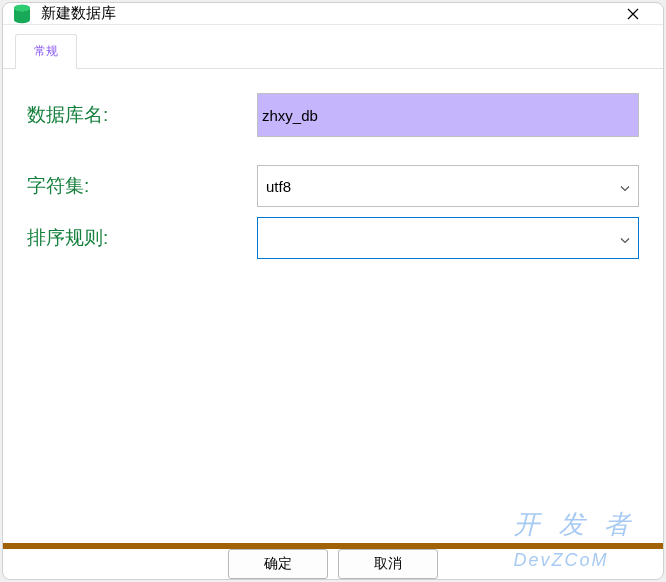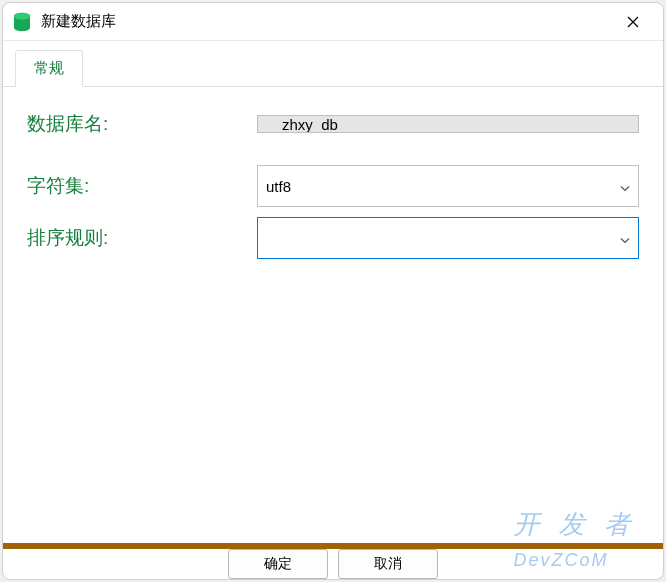--- a/index.html
+++ b/index.html
@@ -22,21 +22,21 @@
       border: 1px solid #d0d0d0;
       border-radius: 8px;
       display: flex;
       flex-direction: column;
       position: relative;
       margin: 2px;
     }
     .titlebar {
       display: flex;
       align-items: center;
-      height: 38px;
+      height: 22px;
       padding: 0 10px;
       border-bottom: 1px solid #e8e8e8;
     }
     .db-icon {
       width: 18px;
       height: 20px;
       margin-right: 10px;
       position: relative;
     }
     .db-icon svg {
@@ -58,22 +58,22 @@
     }
     .tabs {
       display: flex;
       padding: 0 12px;
       margin-top: 8px;
       border-bottom: 1px solid #e0e0e0;
       position: relative;
     }
     .tab {
       padding: 8px 18px;
-      font-size: 15px;
-      color: #15803d;
+      font-size: 12px;
+      color: #8b5cf6;
       cursor: pointer;
       border: 1px solid transparent;
       border-bottom: none;
       position: relative;
       top: 1px;
       background: transparent;
     }
     .tab.active {
       border: 1px solid #e0e0e0;
       border-bottom: 1px solid #fff;
@@ -96,27 +96,27 @@
       width: 230px;
       font-size: 19px;
       color: #15803d;
     }
     .form-control-wrap {
       flex: 1;
       position: relative;
     }
     .text-input {
       width: 100%;
-      height: 18px;
+      height: 44px;
       border: 1px solid #c0c0c0;
-      padding: 0 24px;
+      padding: 0 4px;
       font-size: 15px;
       font-family: inherit;
       outline: none;
-      background: #e5e5e5;
+      background: #c4b5fd;
     }
     .select-input {
       width: 100%;
       height: 42px;
       border: 1px solid #c0c0c0;
       padding: 0 26px 0 8px;
       font-size: 15px;
       font-family: inherit;
       outline: none;
       background: #fff;

